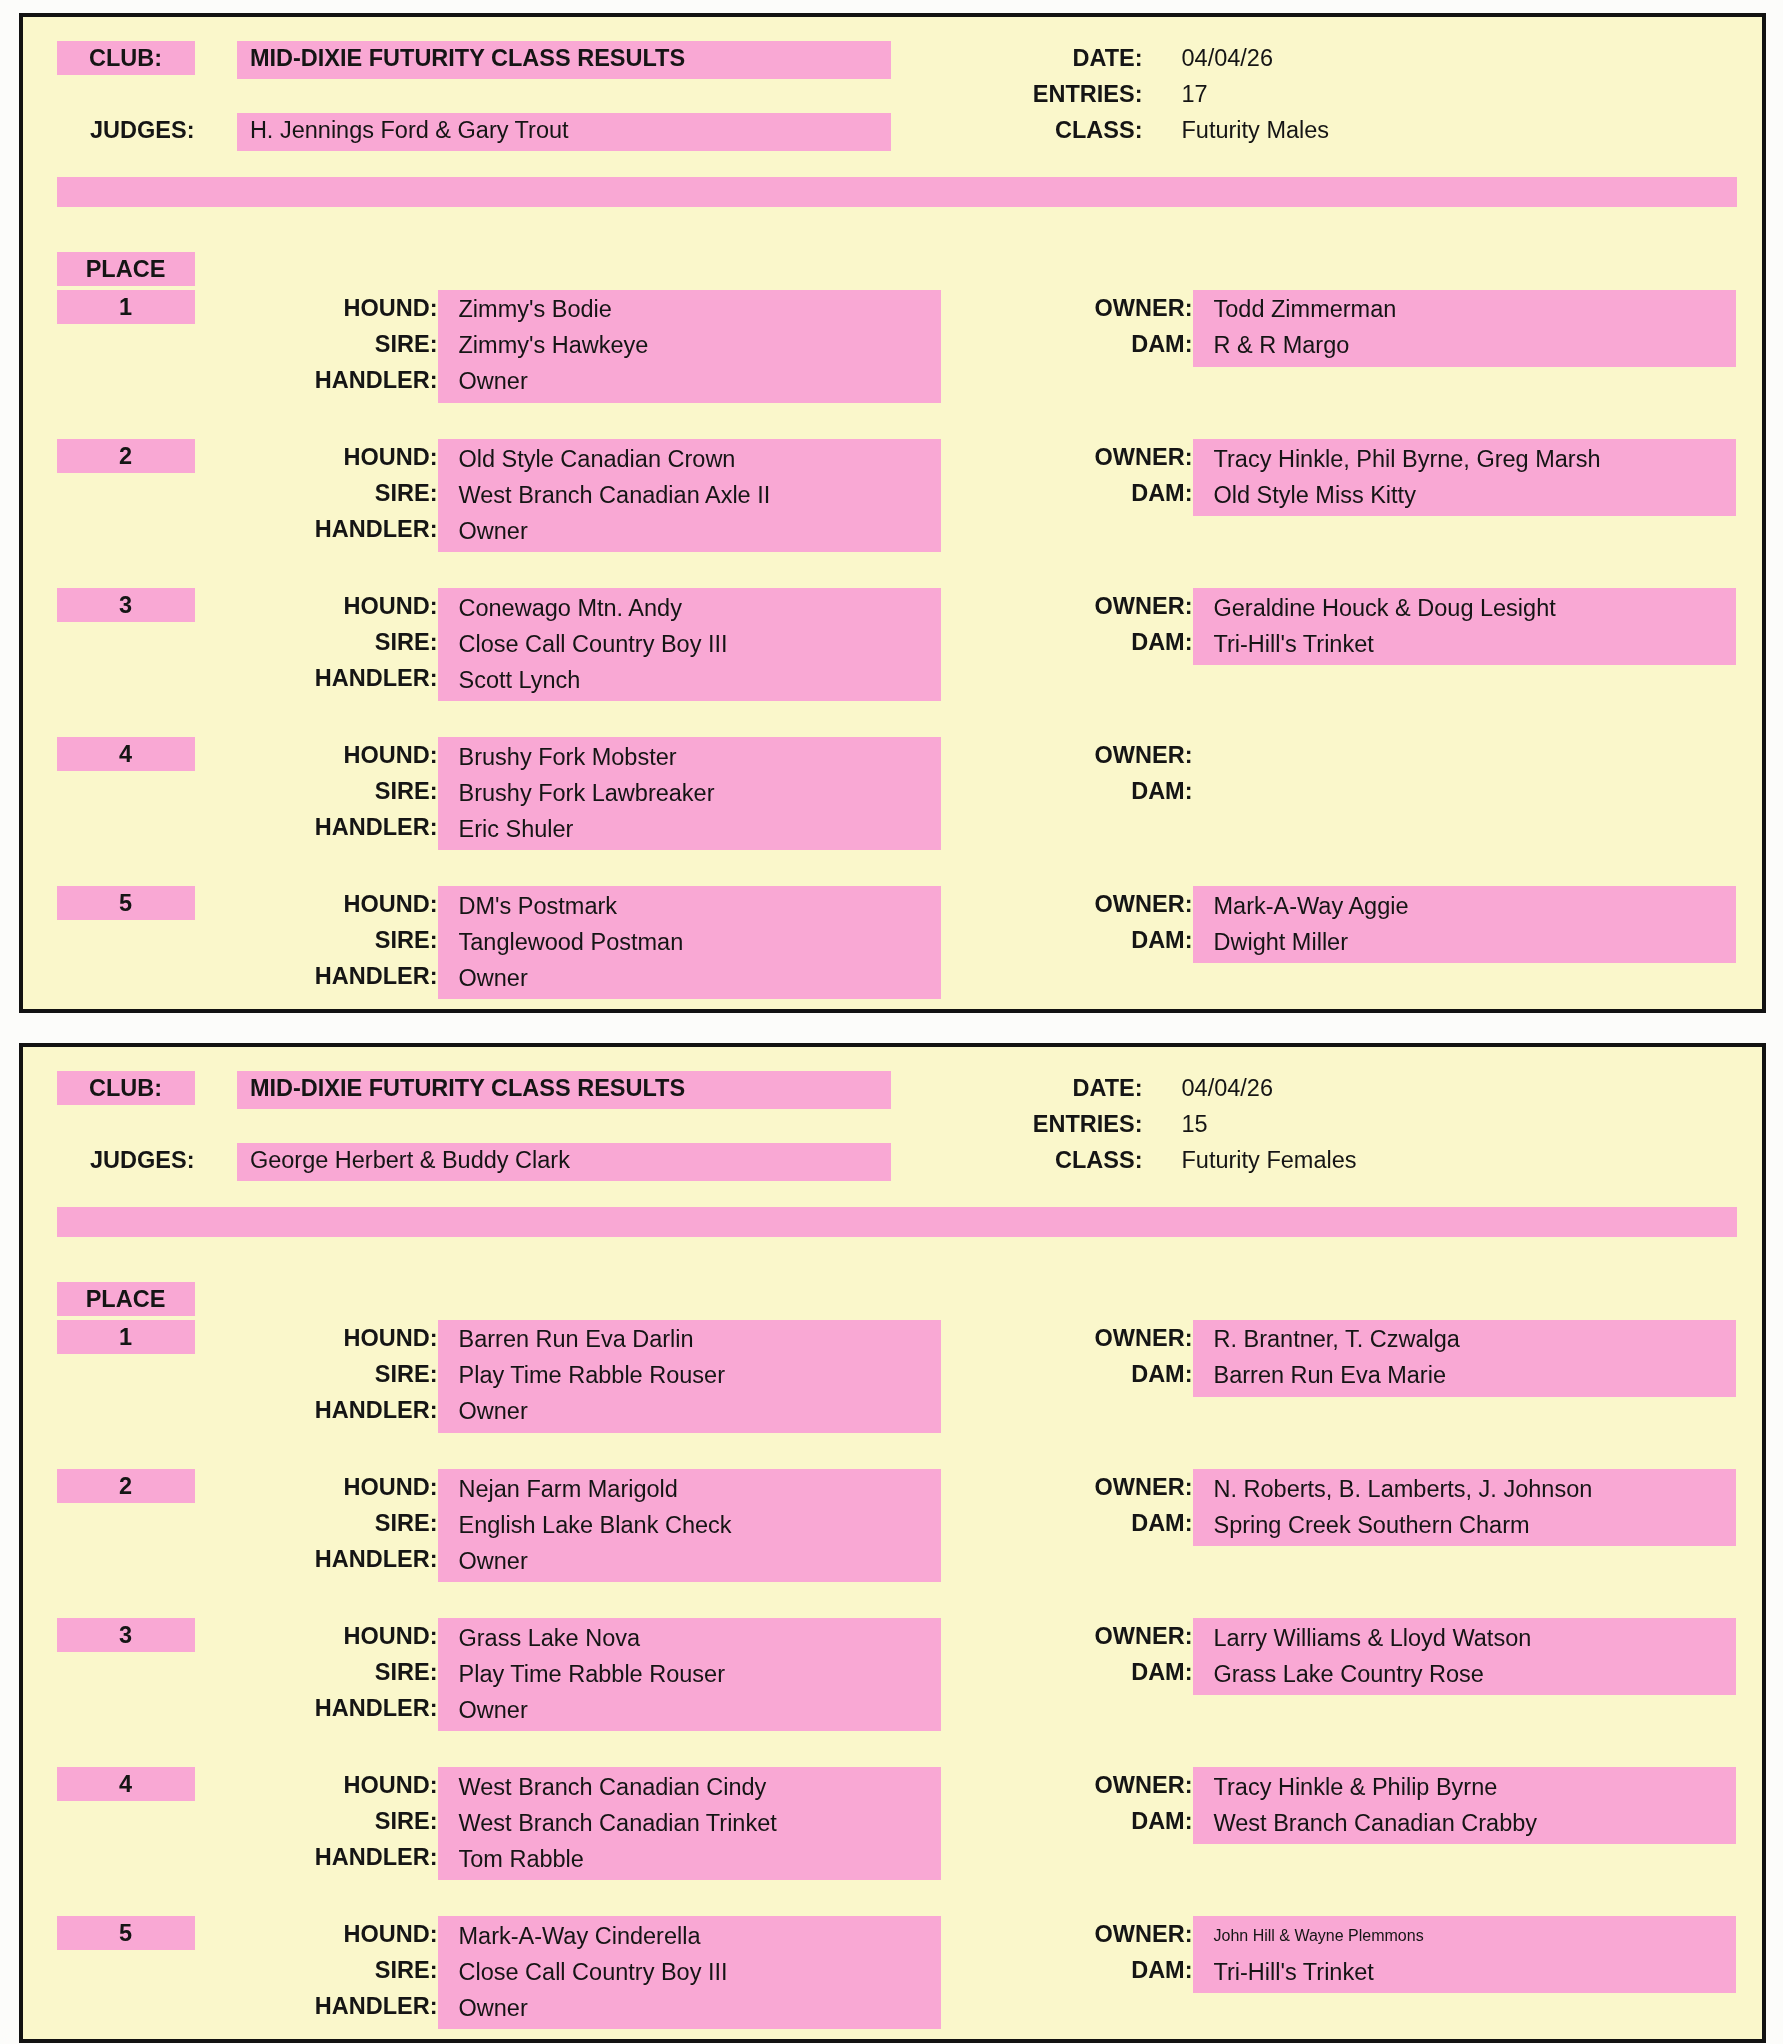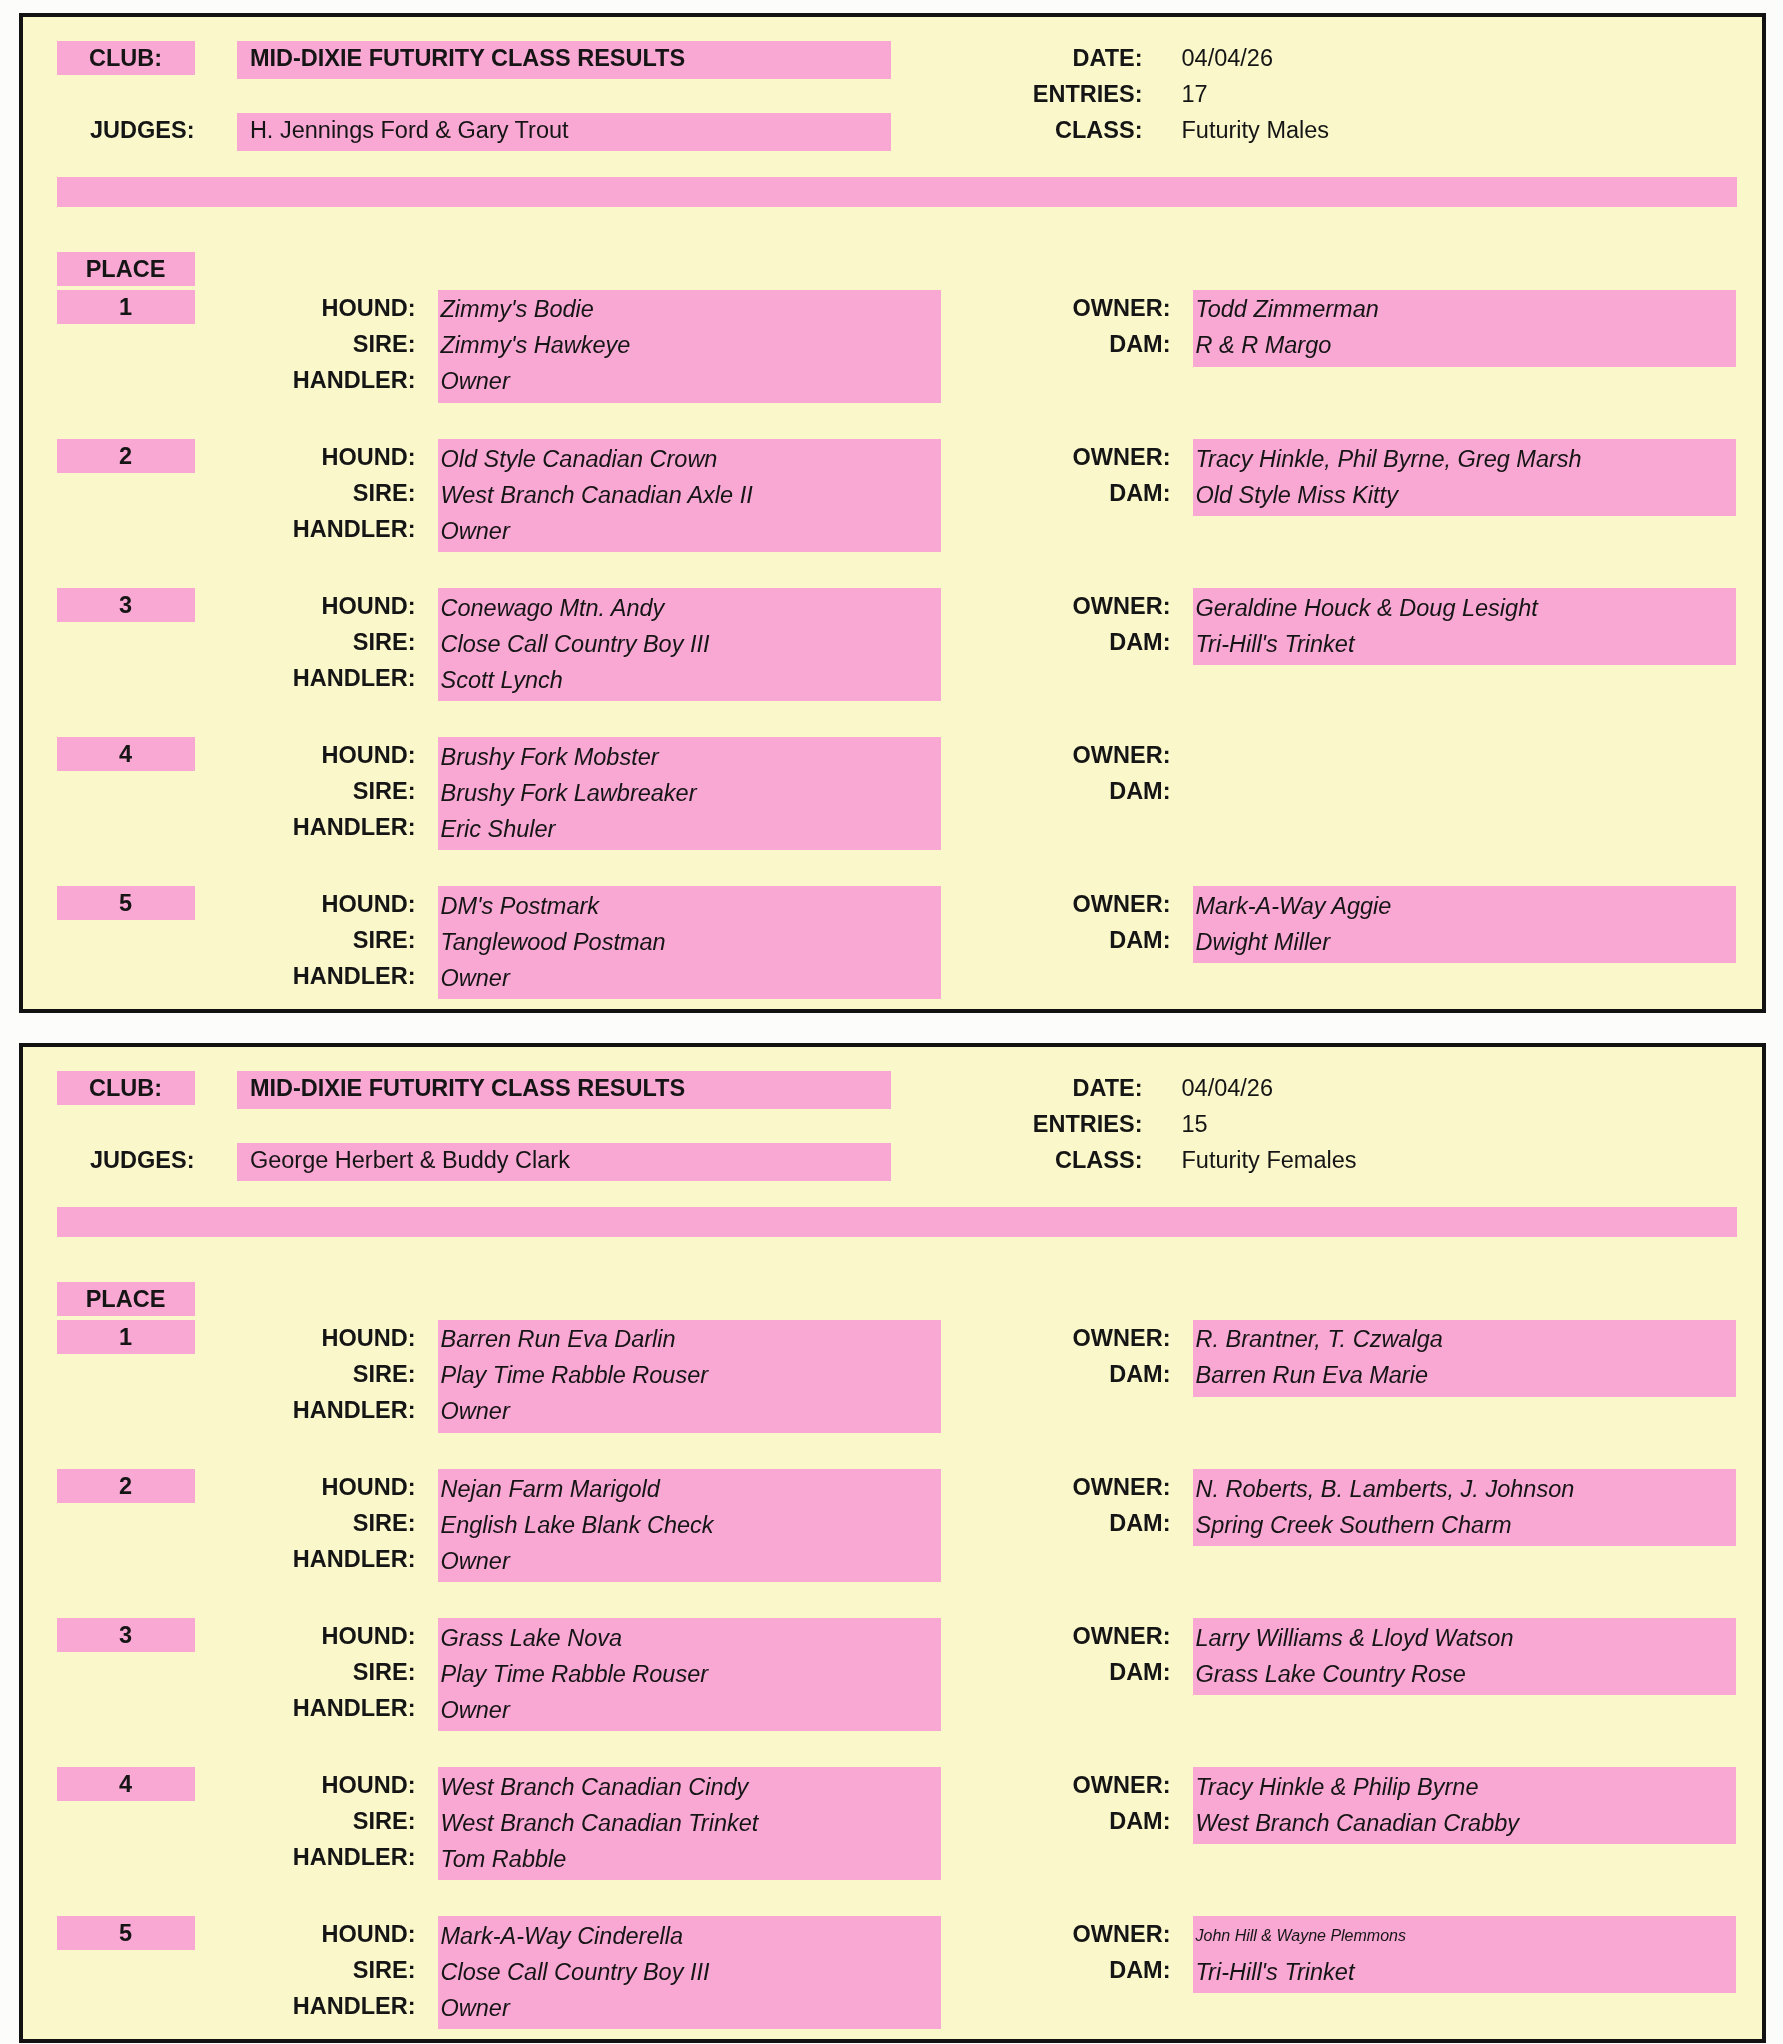--- a/index.html
+++ b/index.html
@@ -41,24 +41,24 @@
     margin: 45px 0 3.4px 34px;
     width: 138px; height: 34px;
     text-align: center; line-height: 34px;
   }
 
   
   .place-group { display: flex; margin-left: 34px; margin-bottom: 36px; }
   .pg-place { width: 138px; height: 34px; line-height: 34px; text-align: center; font-weight: bold; }
   .pg-lcol { width: 243px; }
   .pg-rcol { width: 252px; }
-  .pg-lcol .lab, .pg-rcol .lab { height: 36px; line-height: 36px; text-align: right; padding-right: 22px; }
+  .pg-lcol .lab, .pg-rcol .lab { height: 36px; line-height: 36px; text-align: right; }
   .pg-lbox { width: 503px; padding: 1.7px 0 3.4px 0; }
   .pg-rbox { width: 543px; height: 77px; padding: 1.7px 0; }
-  .pg-lbox .val, .pg-rbox .val { height: 36px; line-height: 36px; padding-left: 3px; font-style: italic; }
+  .pg-lbox .val, .pg-rbox .val { height: 36px; line-height: 36px; padding-left: 21px; }
   .sm { font-size: 16px; }
 </style>
 </head>
 <body>
 
 <div class="page">
 
   <section class="box">
     <div class="hrow">
       <div class="h-c1 wfield lab cfield">CLUB:</div>

